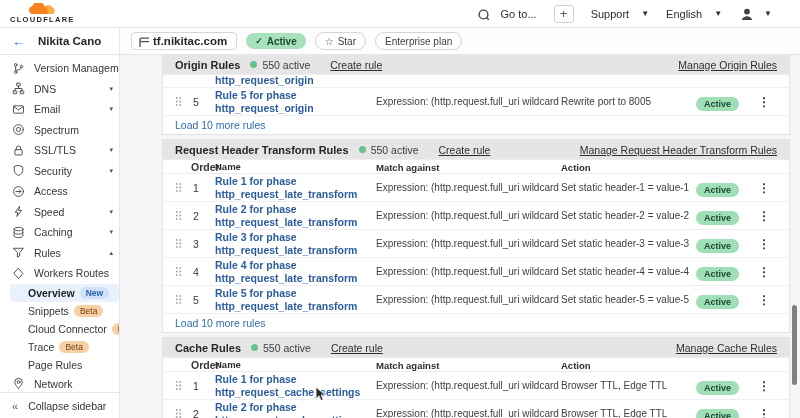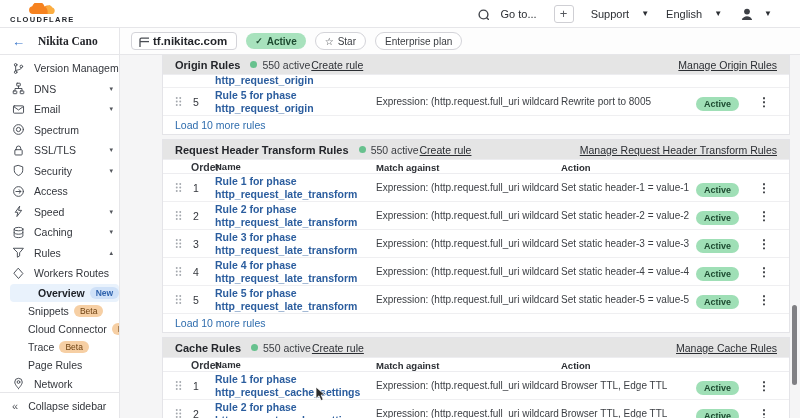--- a/index.html
+++ b/index.html
@@ -14,57 +14,57 @@
   .top-item { display:flex; align-items:center; gap:12px; font-size:11px; color:#2b2e33; cursor:pointer; }
   .top-item svg { width:12px; height:12px; fill:none; stroke:#43464c; stroke-width:1.4; stroke-linecap:round; }
   .caret { font-size:8px; color:#2b2e33; }
   .plus-btn { width:20px; height:18px; border:1px solid #cfcfd4; border-radius:3px; display:flex; align-items:center; justify-content:center; font-size:13px; color:#55585e; cursor:pointer; }
   .person-icon svg { width:13px; height:13px; fill:#3d4046; stroke:none; }
 
   
   .sitebar { height:27px; display:flex; background:#fdfdfd; position:relative; z-index:25; }
   .sitebar-left { width:120px; flex:0 0 120px; display:flex; align-items:center; padding:0 0 0 12px; border-right:1px solid #e6e6e9; border-bottom:1px solid #e6e6e9; background:#fff; }
   .back-arrow { color:#3371c9; font-size:13px; cursor:pointer; }
-  .account-name { font-size:11.5px; font-weight:bold; margin-left:13px; color:#24262b;font-family:Liberation Serif, serif; }
+  .account-name { font-size:11.5px; font-weight:bold; margin-left:13px; color:#24262b; }
   .sitebar-right { flex:1; display:flex; align-items:center; gap:9px; padding-left:11px; border-bottom:1px solid #e6e6e9; }
   .domain-box { display:flex; align-items:center; gap:4px; border:1px solid #d4d4d9; border-radius:4px; padding:2px 9px 2px 6px; background:#fff; cursor:pointer; }
   .domain-box svg { width:11px; height:11px; fill:none; stroke:#4a4d53; stroke-width:1.3; }
   .domain-text { font-size:11.5px; font-weight:bold; color:#24262b; }
   .pill { display:flex; align-items:center; gap:4px; border-radius:999px; font-size:10px; padding:2.5px 9px; }
   .pill.green { background:#a8e2bd; color:#1d4a30; font-weight:bold; }
   .pill.outline { border:1px solid #d4d4d9; color:#3a3d42; background:#fff; cursor:pointer; }
   .pill .chk { font-size:9px; }
 
   
   .layout { position:absolute; top:55px; left:0; right:0; bottom:0; }
   .sidebar { position:absolute; top:0; left:0; bottom:0; width:120px; background:#fff; border-right:1px solid #e6e6e9; display:flex; flex-direction:column; overflow:hidden; }
   .sidebar-nav { flex:1; padding-top:3px; overflow:hidden; }
   .sb-item { display:flex; align-items:center; height:20.5px; padding:0 6px 0 12px; font-size:10.5px; color:#33363c; cursor:pointer; position:relative; }
   .sb-item.sub { height:18px; padding-left:28px; }
-  .sb-item.selected { background:#e9f2fc; border-radius:4px; margin-left:10px; padding-left:28px; font-weight:bold; color:#1d2026; }
+  .sb-item.selected { background:#e9f2fc; border-radius:4px; margin-left:10px; padding-left:18px; font-weight:bold; color:#1d2026; }
   .sb-icon { width:13px; height:13px; margin-right:9px; flex:0 0 13px; display:flex; }
   .sb-icon svg { width:13px; height:13px; fill:none; stroke:#4a4f57; stroke-width:1.2; stroke-linecap:round; stroke-linejoin:round; }
   .sb-label { white-space:nowrap; }
   .sb-badge { margin-left:5px; border-radius:999px; padding:1px 6px; font-size:8.5px; font-weight:bold; }
   .sb-badge.new { background:#cfe1f8; color:#2f63ad; }
   .sb-badge.beta { background:#f6cfa4; color:#6e4212; font-weight:normal; }
   .sb-caret { margin-left:auto; font-size:7px; color:#53565c; }
   .collapse-row { height:26px; border-top:1px solid #e6e6e9; display:flex; align-items:center; padding-left:12px; font-size:10.5px; color:#33363c; gap:10px; cursor:pointer; }
   .collapse-chevrons { color:#53565c; font-size:11px; }
 
   
   .content { position:absolute; top:0; left:120px; right:0; bottom:0; background:#f5f5f6; overflow:hidden; }
   .card-stack { position:absolute; left:42px; top:0; width:628px; display:flex; flex-direction:column; gap:4px; }
   .section { background:#fff; border:1px solid #e4e4e8; border-top:none; }
   .section.bordered-top { border-top:1px solid #e4e4e8; }
   .sec-head { height:20px; display:flex; align-items:center; padding:0 12px; background:#e5e5e5; border-bottom:1px solid #ededf0; }
   .sec-title { font-size:11px; font-weight:bold; color:#24262b; }
   .sec-dot { width:7px; height:7px; border-radius:50%; background:#67c18e; margin:0 5px 0 10px; }
   .sec-active { font-size:10.5px; color:#3a3d42; }
-  .sec-create { font-size:10.5px; color:#2b2e33; margin-left:1px; text-decoration:underline; cursor:pointer; }
+  .sec-create { font-size:10.5px; color:#2b2e33; margin-left:20px; text-decoration:underline; cursor:pointer; }
   .sec-manage { margin-left:auto; font-size:10.5px; color:#2b2e33; text-decoration:underline; cursor:pointer; }
   .partial-row { height:13px; overflow:hidden; position:relative; border-bottom:1px solid #efeff1; }
   .partial-text { position:absolute; bottom:1px; left:52px; color:#2b5d9e; font-weight:bold; font-size:10.5px; }
   .thead { height:14px; display:flex; align-items:flex-end; border-bottom:1px solid #ededf0; font-size:9.5px; font-weight:bold; color:#2b2e33; padding-left:22px; }
   .trow { height:28px; display:flex; align-items:center; border-bottom:1px solid #efeff1; padding-left:12px; }
   .col-drag { width:10px; flex:0 0 10px; display:flex; cursor:grab; }
   .col-drag svg { width:7px; height:11px; }
   .col-order { width:30px; flex:0 0 30px; padding-left:8px; font-size:10.5px; color:#33363c; }
   .thead .col-order { padding-left:6px; }
   .col-name { width:161px; flex:0 0 161px; font-size:10.5px; font-weight:bold; color:#2b5d9e; line-height:12.5px; cursor:pointer; }

